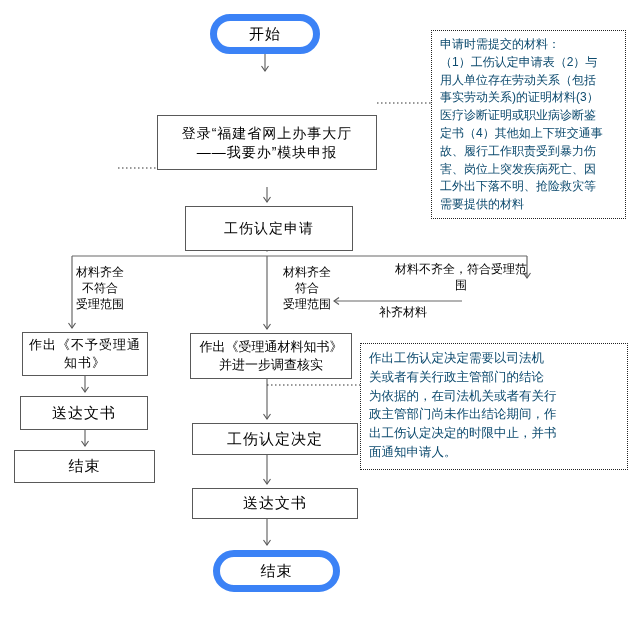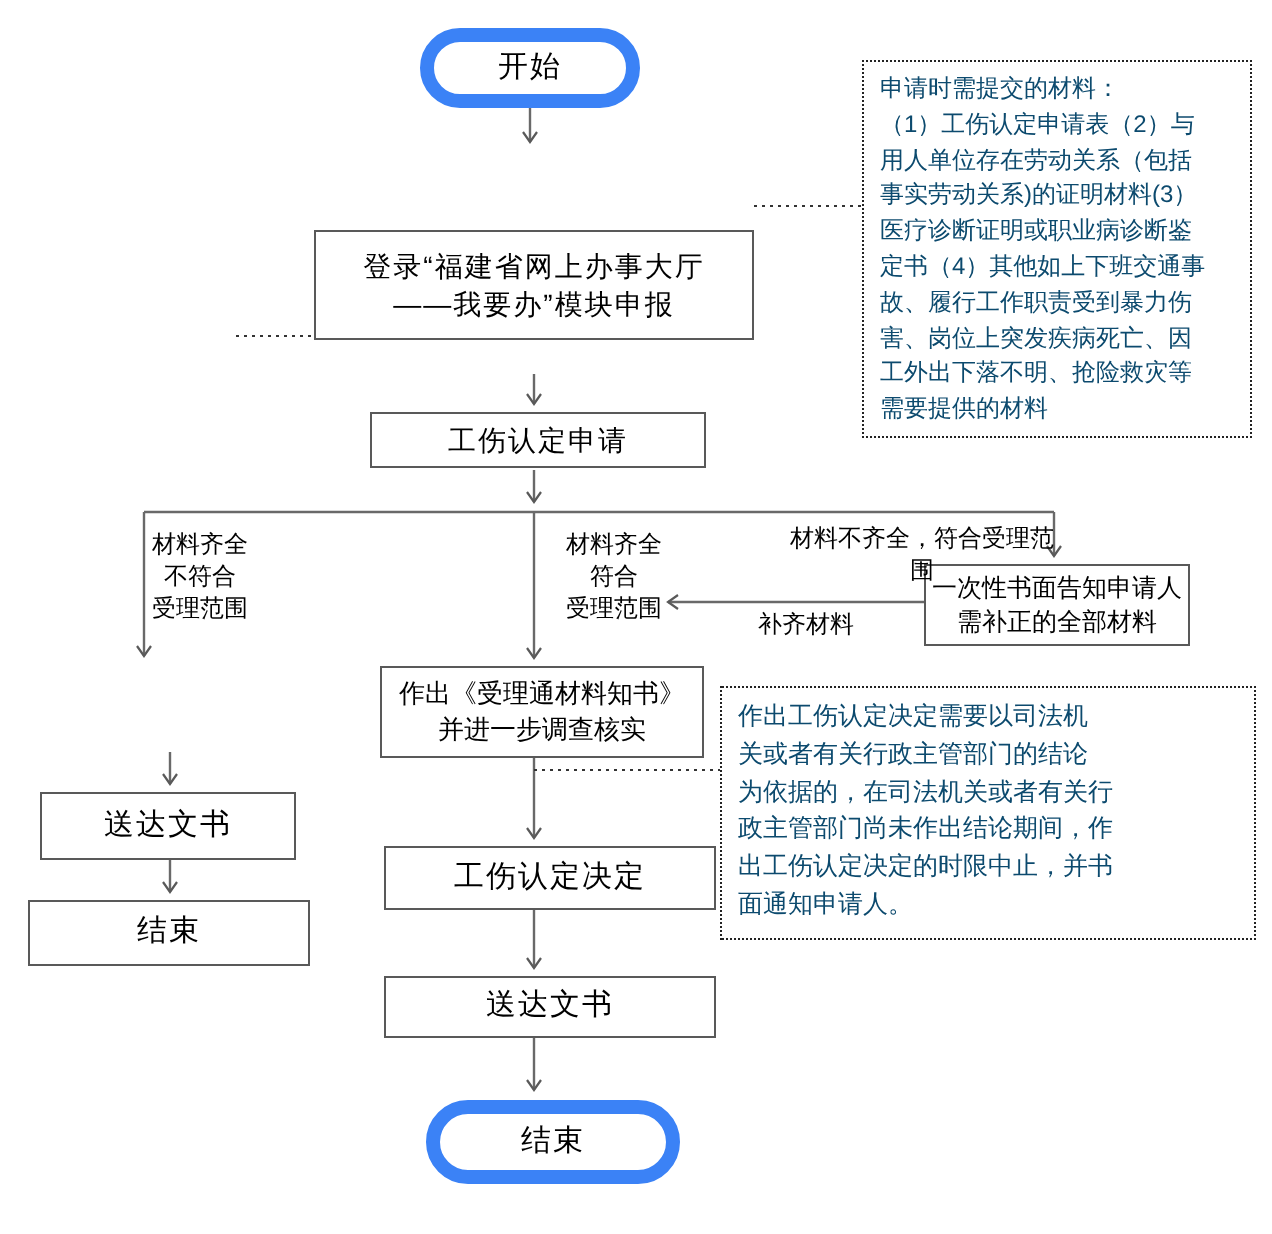--- a/index.html
+++ b/index.html
@@ -49,38 +49,38 @@
       <path d="M267,385 L360,385"></path>
     </g>
   </svg>
 
   <div class="node terminal" style="left:210px;top:14px;width:110px;height:40px;">开始</div>
 
   <div class="node fs14" style="left:157px;top:75px;width:220px;height:55px;margin-top:40px;">登录“福建省网上办事大厅
 ——我要办”模块申报</div>
 
 
-  <div class="node fs14" style="left:185px;top:206px;width:168px;height:28px;">工伤认定申请</div>
+  <div class="node fs14" style="left:185px;top:206px;width:168px;height:45px;">工伤认定申请</div>
 
+  <div class="node fs13" style="left:22px;top:332px;width:126px;height:44px;">作出《不予受理通
+知书》</div>
 
   <div class="node fs15" style="left:20px;top:396px;width:128px;height:34px;">送达文书</div>
 
   <div class="node fs15" style="left:14px;top:450px;width:141px;height:33px;">结束</div>
 
   <div class="node fs13" style="left:190px;top:333px;width:162px;height:46px;letter-spacing:0;">作出《受理通材料知书》
 并进一步调查核实</div>
 
   <div class="node fs15" style="left:192px;top:423px;width:166px;height:32px;">工伤认定决定</div>
 
   <div class="node fs15" style="left:192px;top:488px;width:166px;height:31px;">送达文书</div>
 
   <div class="node terminal" style="left:213px;top:550px;width:127px;height:42px;">结束</div>
 
-  <div class="node fs12" style="left:462px;top:282px;width:133px;height:41px;letter-spacing:0;">一次性书面告知申请人
-需补正的全部材料</div>
 
   <div class="note" style="left:431px;top:30px;width:195px;height:189px;padding:5px 8px;font-size:12px;line-height:17.8px;">申请时需提交的材料：
 （1）工伤认定申请表（2）与
 用人单位存在劳动关系（包括
 事实劳动关系)的证明材料(3）
 医疗诊断证明或职业病诊断鉴
 定书（4）其他如上下班交通事
 故、履行工作职责受到暴力伤
 害、岗位上突发疾病死亡、因
 工外出下落不明、抢险救灾等

